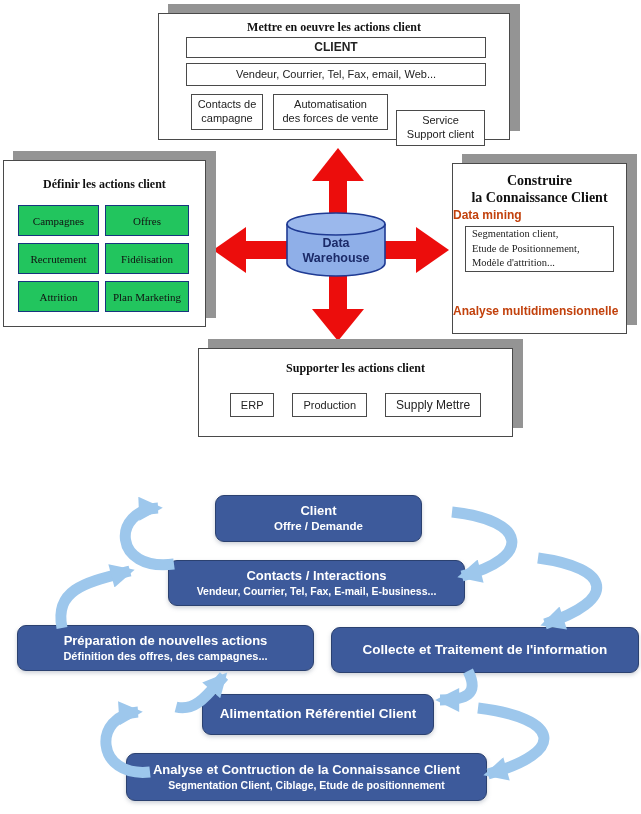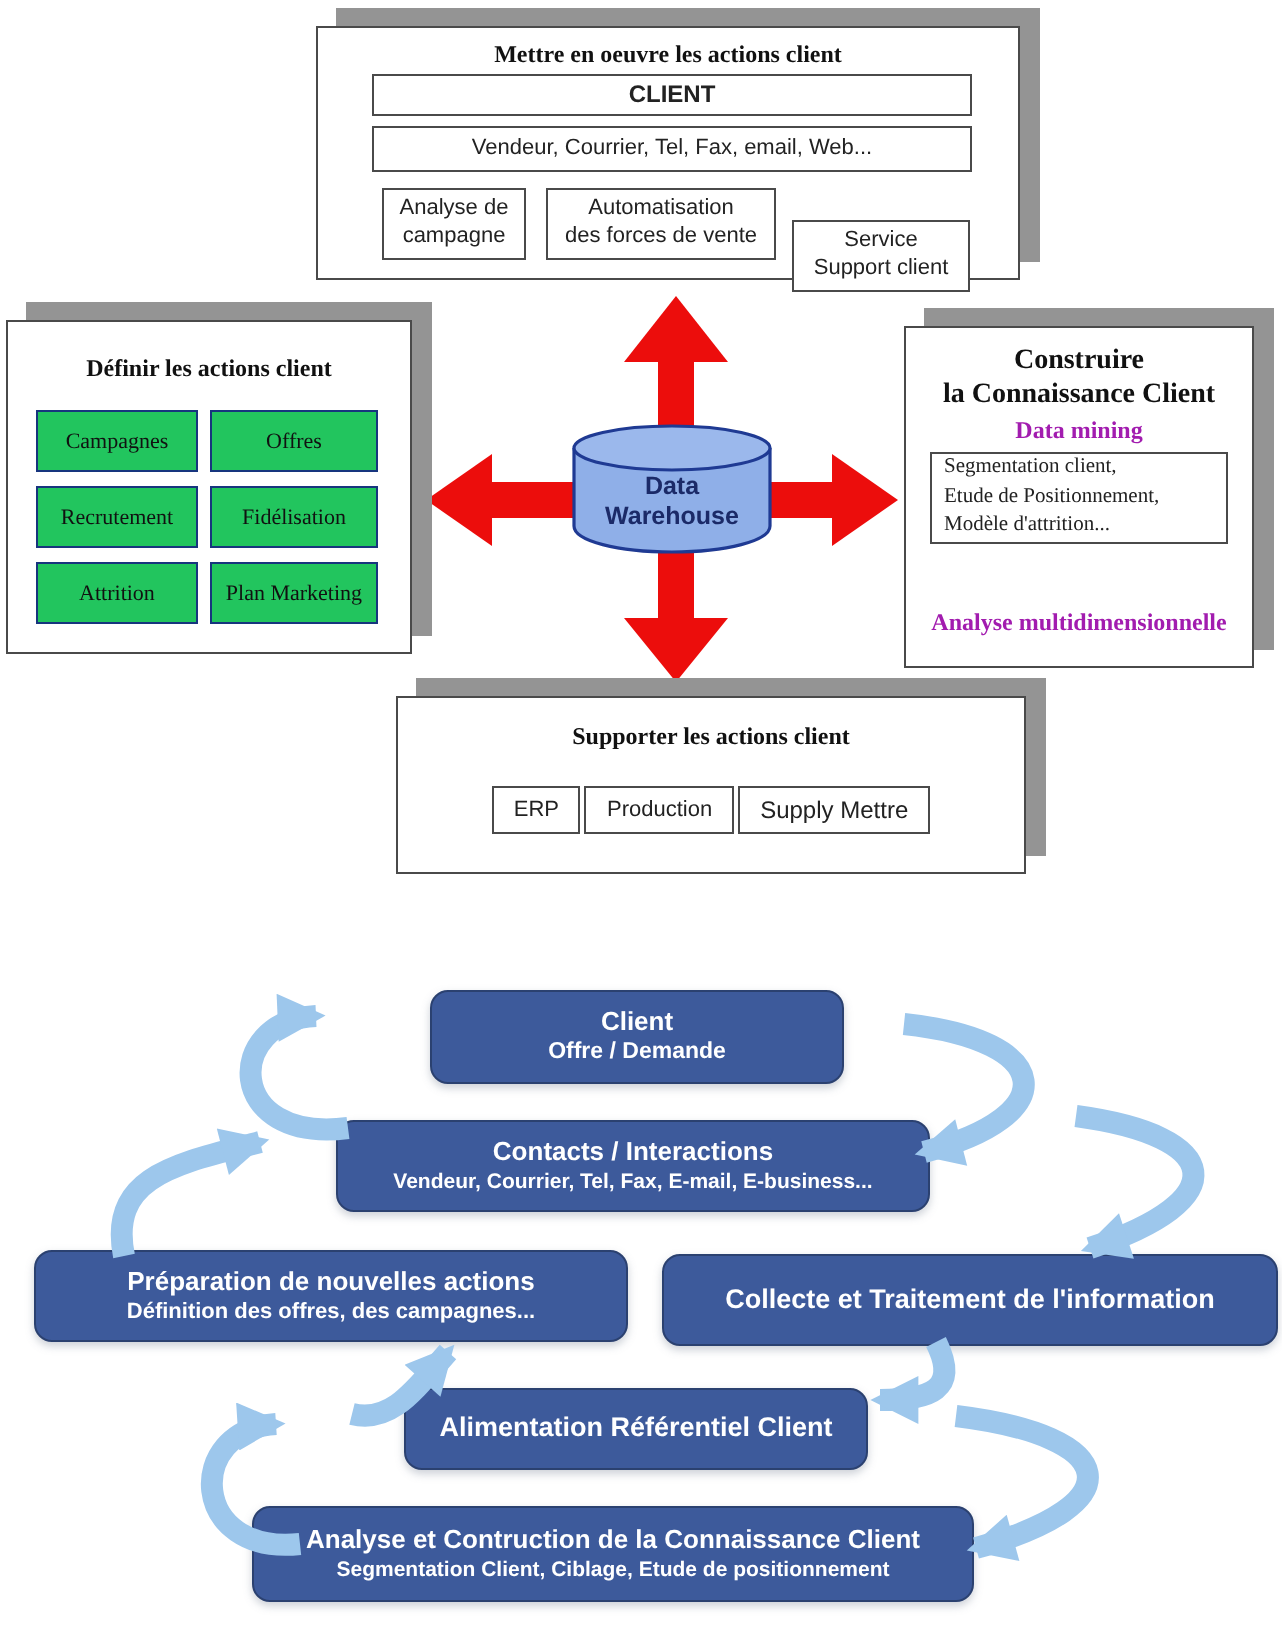--- a/index.html
+++ b/index.html
@@ -14,26 +14,26 @@
          white-space:pre-line;}
   .inner-box{position:absolute;border:1px solid #4a4a4a;background:#fff;
          font-family:"Liberation Sans",sans-serif;font-size:11px;color:#222;
          display:flex;align-items:center;justify-content:center;text-align:center;
          white-space:pre-line;line-height:1.25;}
   .blue-cell{background:#22c55e;border:1px solid #17357e;
          font-family:"Liberation Serif",serif;font-size:11px;color:#111;
          display:flex;align-items:center;justify-content:center;text-align:center;height:29px;}
   .define-grid{position:absolute;left:14px;top:44px;display:grid;
          grid-template-columns:81px 84px;gap:7px 6px;}
-  .blue-accent{color:#a21caf;font-family:Liberation Serif, serif;font-weight:bold;
-         font-size:12px;text-align:center;position:absolute;left:0;right:0;}
+  .blue-accent{color:#c2410c;font-family:Liberation Sans, sans-serif;font-weight:bold;
+         font-size:12px;text-align:left;position:absolute;left:0;right:0;}
   .details-box{position:absolute;border:1px solid #4a4a4a;background:#fff;
          font-family:"Liberation Serif",serif;font-size:10.5px;color:#222;
          padding:0 6px;line-height:1.4;white-space:pre-line;text-align:left;}
-  .support-row{position:absolute;left:0;right:0;display:flex;justify-content:center;gap:2px;}
+  .support-row{position:absolute;left:0;right:0;display:flex;justify-content:center;gap:18px;}
   .support-box{border:1px solid #4a4a4a;background:#fff;height:22px;
          display:flex;align-items:center;justify-content:center;
          font-family:"Liberation Sans",sans-serif;font-size:11px;color:#222;padding:0 10px;}
 
   .top-svg{position:absolute;left:0;top:0;}
 
   
   .flow-box{position:absolute;background:#3d5a9b;border:1px solid #2b4170;border-radius:9px;
          color:#ffffff;font-family:"Liberation Sans",sans-serif;font-weight:bold;
          display:flex;flex-direction:column;align-items:center;justify-content:center;
@@ -63,21 +63,21 @@
       <ellipse cx="336" cy="224" rx="49" ry="11" fill="#9bb8ec" stroke="#1f3a93" stroke-width="1.6"></ellipse>
       <text x="336" y="247" text-anchor="middle" font-family="Liberation Sans, sans-serif" font-size="12.5" font-weight="bold" fill="#1b2a68">Data</text>
       <text x="336" y="262" text-anchor="middle" font-family="Liberation Sans, sans-serif" font-size="12.5" font-weight="bold" fill="#1b2a68">Warehouse</text>
     </g>
   </svg>
 
   <div class="panel" style="left:158px;top:13px;width:350px;height:125px;">
     <div class="panel-title" style="top:6px;">Mettre en oeuvre les actions client</div>
     <div class="inner-box" style="left:27px;top:23px;width:298px;height:19px;font-weight:bold;font-size:12px;">CLIENT</div>
     <div class="inner-box" style="left:27px;top:49px;width:298px;height:21px;">Vendeur, Courrier, Tel, Fax, email, Web...</div>
-    <div class="inner-box" style="left:32px;top:80px;width:70px;height:34px;">Analyse de
+    <div class="inner-box" style="left:32px;top:80px;width:70px;height:34px;">Contacts de
 campagne</div>
     <div class="inner-box" style="left:114px;top:80px;width:113px;height:34px;">Automatisation
 des forces de vente</div>
     <div class="inner-box" style="left:237px;top:80px;width:87px;height:34px;margin-top:16px;">Service
 Support client</div>
   </div>
 
   <div class="panel" style="left:3px;top:160px;width:201px;height:165px;">
     <div class="panel-title" style="top:16px;">Définir les actions client</div>
     <div class="define-grid">

